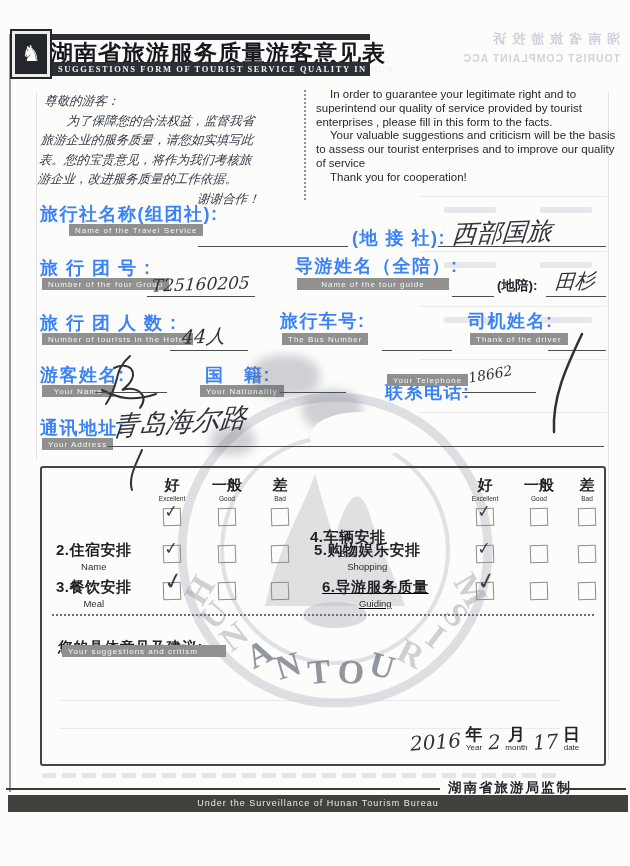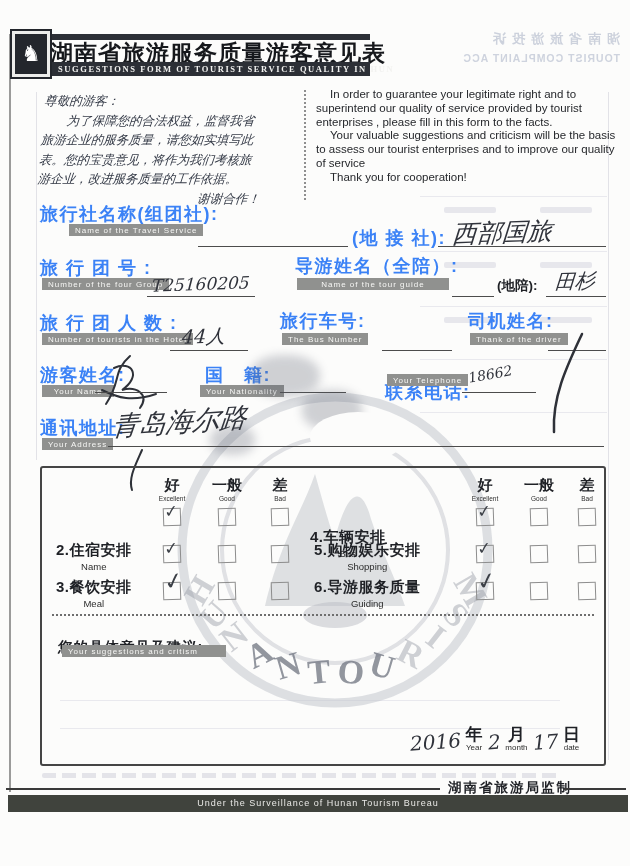--- a/index.html
+++ b/index.html
@@ -265,21 +265,21 @@
 
     <div class="abs item" style="left:272px;top:73px;">
       <div class="cn">5.购物娱乐安排</div>
       <div class="en">Shopping</div>
     </div>
     <span class="cb" style="left:434px;top:77px;"></span>
     <span class="chk" style="left:435px;top:70px;">✓</span>
     <span class="cb" style="left:488px;top:77px;"></span>
     <span class="cb" style="left:536px;top:77px;"></span>
 
-    <div class="abs item" style="left:272px;top:110px;">
+    <div class="abs item" style="left:280px;top:110px;text-decoration:underline;">
       <div class="cn">6.导游服务质量</div>
       <div class="en">Guiding</div>
     </div>
     <span class="cb" style="left:434px;top:114px;"></span>
     <span class="chk big" style="left:435px;top:100px;">✓</span>
     <span class="cb" style="left:488px;top:114px;"></span>
     <span class="cb" style="left:536px;top:114px;"></span>
 
     <div class="abs dotted" style="left:10px;right:10px;top:146px;"></div>
 

